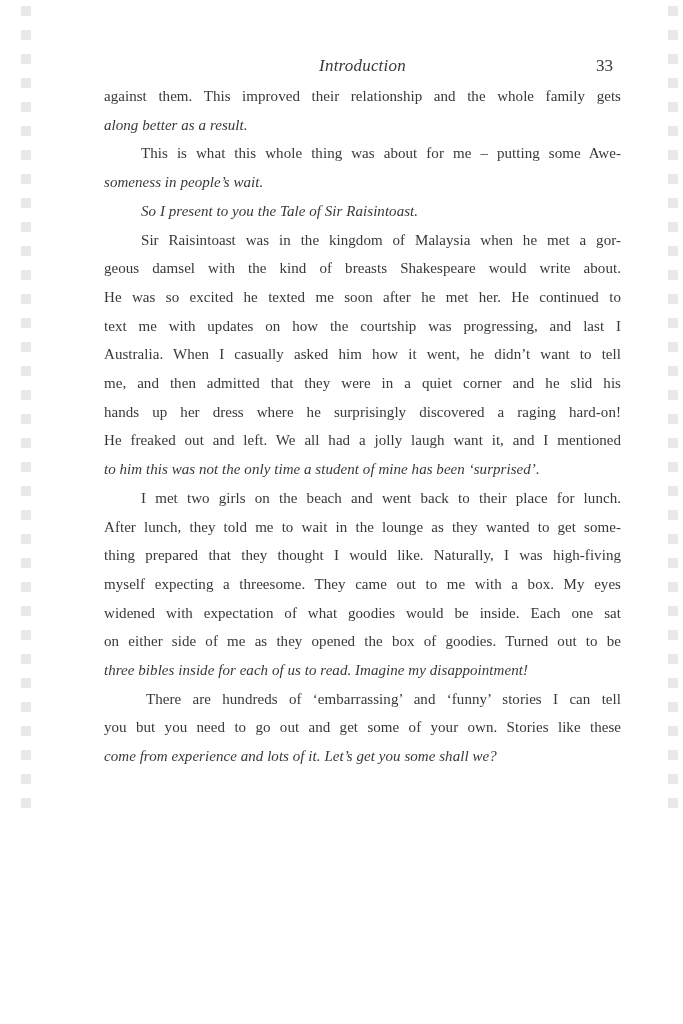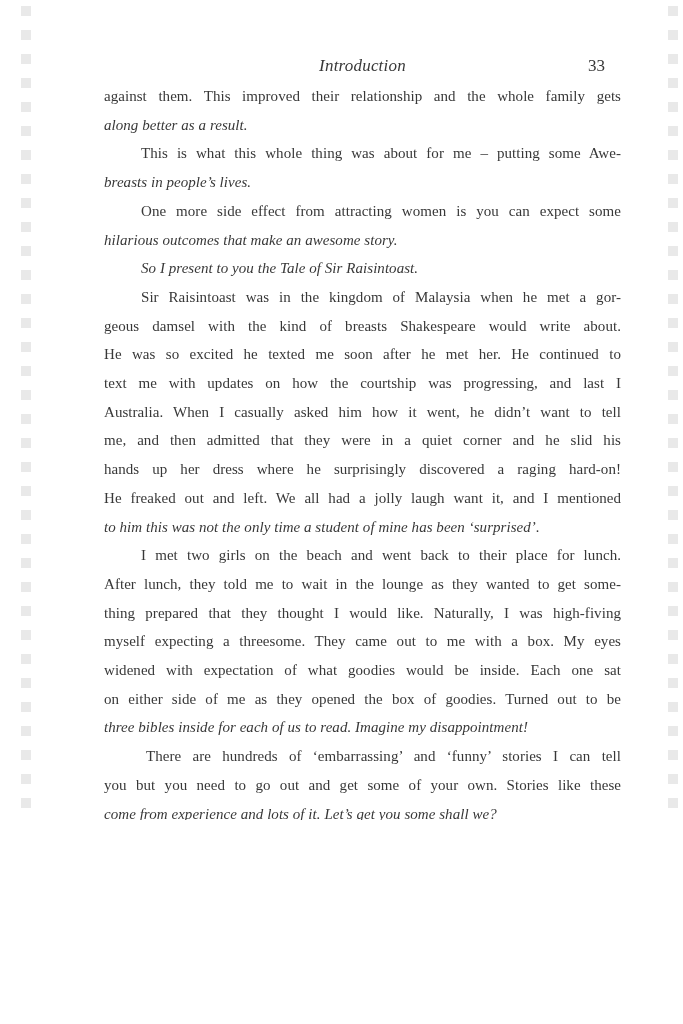--- a/index.html
+++ b/index.html
@@ -44,21 +44,21 @@
     line-height: 22px;
   }
   .running-header .chapter {
     display: block;
     text-align: center;
     font-style: italic;
     letter-spacing: 0.2px;
   }
   .running-header .pagenum {
     position: absolute;
-    right: 16px;
+    right: 8px;
     top: 0;
   }
 
   .body-text {
     position: absolute;
     top: 82px;
     left: 104px;
     width: 517px;
     font-size: 15px;
     line-height: 28.7px;
@@ -86,25 +86,21 @@
     <span class="pagenum">33</span>
   </div>
 
   <div class="body-text" id="body-text">
       <div class="para">
         <div class="line">against them. This improved their relationship and the whole family gets</div>
         <div class="line last">along better as a result.</div>
       </div>
       <div class="para">
         <div class="line indent">This is what this whole thing was about for me – putting some Awe-</div>
-        <div class="line last">breasts in people’s lives.</div>
-      </div>
-      <div class="para">
-        <div class="line indent">One more side effect from attracting women is you can expect some</div>
-        <div class="line last">hilarious outcomes that make an awesome story.</div>
+        <div class="line last">someness in people’s wait.</div>
       </div>
       <div class="para">
         <div class="line last indent">So I present to you the Tale of Sir Raisintoast.</div>
       </div>
       <div class="para">
         <div class="line indent">Sir Raisintoast was in the kingdom of Malaysia when he met a gor-</div>
         <div class="line">geous damsel with the kind of breasts Shakespeare would write about.</div>
         <div class="line">He was so excited he texted me soon after he met her. He continued to</div>
         <div class="line">text me with updates on how the courtship was progressing, and last I</div>
         <div class="line">Australia. When I casually asked him how it went, he didn’t want to tell</div>

